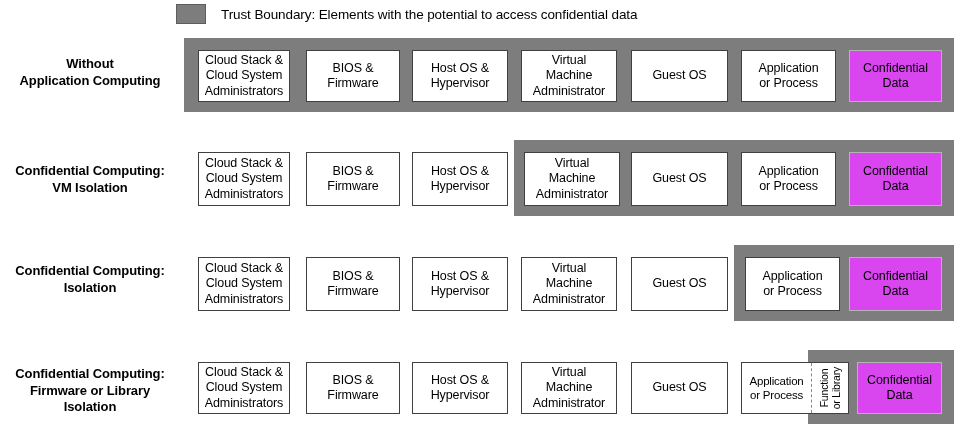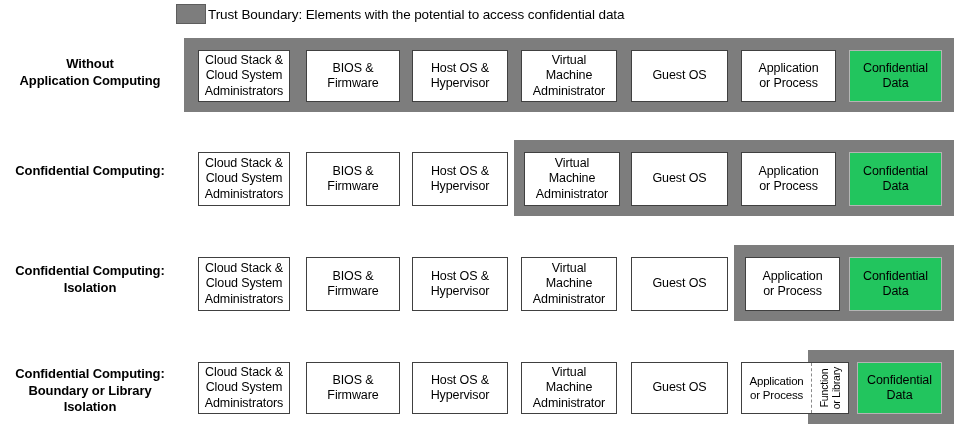--- a/index.html
+++ b/index.html
@@ -6,21 +6,21 @@
   body{
     width:960px;height:424px;
     font-family:"Liberation Sans","DejaVu Sans",sans-serif;
     color:#000;
     position:relative;
     overflow:hidden;
   }
   .canvas{position:relative;width:960px;height:424px;}
 
   
-  .legend{position:absolute;left:176px;top:4px;display:flex;align-items:center;gap:2px;}
+  .legend{position:absolute;left:176px;top:4px;display:flex;align-items:center;gap:15px;}
   .legend-swatch{
     width:30px;height:20px;background:#7d7d7d;border:1px solid #5d5d5d;
     box-sizing:border-box;
   }
   .legend-text{font-size:13.5px;letter-spacing:-0.1px;white-space:nowrap;}
 
   
   .row-label{
     position:absolute;
     left:0;width:180px;
@@ -42,21 +42,21 @@
     box-sizing:border-box;
     background:#ffffff;
     border:1.5px solid #404040;
     display:flex;align-items:center;justify-content:center;
     text-align:center;
     font-size:12.5px;line-height:1.22;
     letter-spacing:-0.1px;
     padding:2px 3px;
   }
   .ebox.conf{
-    background:#22c55e;
+    background:#d946ef;
     border:1.5px solid #b4b4b4;
   }
 
   
   .combo{
     position:absolute;
     box-sizing:border-box;
     background:#ffffff;
     border:1.5px solid #404040;
     display:flex;
@@ -101,20 +101,21 @@
   <div class="ebox" style="left:198px;top:50px;width:92px;height:52px;">Cloud Stack &amp;<br>Cloud System<br>Administrators</div>
   <div class="ebox" style="left:306px;top:50px;width:94px;height:52px;">BIOS &amp;<br>Firmware</div>
   <div class="ebox" style="left:412px;top:50px;width:96px;height:52px;">Host OS &amp;<br>Hypervisor</div>
   <div class="ebox" style="left:521px;top:50px;width:96px;height:52px;">Virtual<br>Machine<br>Administrator</div>
   <div class="ebox" style="left:631px;top:50px;width:97px;height:52px;">Guest OS</div>
   <div class="ebox" style="left:741px;top:50px;width:95px;height:52px;">Application<br>or Process</div>
   <div class="ebox conf" style="left:849px;top:50px;width:93px;height:52px;">Confidential<br>Data</div>
 
   <div class="row-label" style="top:163px;">
     <div>Confidential Computing:</div>
+    <div>VM Isolation</div>
   </div>
   <div class="boundary" style="left:514px;top:140px;width:440px;height:76px;"></div>
   <div class="ebox" style="left:198px;top:152px;width:92px;height:54px;">Cloud Stack &amp;<br>Cloud System<br>Administrators</div>
   <div class="ebox" style="left:306px;top:152px;width:94px;height:54px;">BIOS &amp;<br>Firmware</div>
   <div class="ebox" style="left:412px;top:152px;width:96px;height:54px;">Host OS &amp;<br>Hypervisor</div>
   <div class="ebox" style="left:524px;top:152px;width:96px;height:54px;">Virtual<br>Machine<br>Administrator</div>
   <div class="ebox" style="left:631px;top:152px;width:97px;height:54px;">Guest OS</div>
   <div class="ebox" style="left:741px;top:152px;width:95px;height:54px;">Application<br>or Process</div>
   <div class="ebox conf" style="left:849px;top:152px;width:93px;height:54px;">Confidential<br>Data</div>
 
@@ -126,21 +127,21 @@
   <div class="ebox" style="left:198px;top:257px;width:92px;height:54px;">Cloud Stack &amp;<br>Cloud System<br>Administrators</div>
   <div class="ebox" style="left:306px;top:257px;width:94px;height:54px;">BIOS &amp;<br>Firmware</div>
   <div class="ebox" style="left:412px;top:257px;width:96px;height:54px;">Host OS &amp;<br>Hypervisor</div>
   <div class="ebox" style="left:521px;top:257px;width:96px;height:54px;">Virtual<br>Machine<br>Administrator</div>
   <div class="ebox" style="left:631px;top:257px;width:97px;height:54px;">Guest OS</div>
   <div class="ebox" style="left:745px;top:257px;width:95px;height:54px;">Application<br>or Process</div>
   <div class="ebox conf" style="left:849px;top:257px;width:93px;height:54px;">Confidential<br>Data</div>
 
   <div class="row-label" style="top:366px;">
     <div>Confidential Computing:</div>
-    <div>Boundary or Library</div>
+    <div>Firmware or Library</div>
     <div>Isolation</div>
   </div>
   <div class="boundary" style="left:808px;top:350px;width:146px;height:74px;"></div>
   <div class="ebox" style="left:198px;top:362px;width:92px;height:52px;">Cloud Stack &amp;<br>Cloud System<br>Administrators</div>
   <div class="ebox" style="left:306px;top:362px;width:94px;height:52px;">BIOS &amp;<br>Firmware</div>
   <div class="ebox" style="left:412px;top:362px;width:96px;height:52px;">Host OS &amp;<br>Hypervisor</div>
   <div class="ebox" style="left:521px;top:362px;width:96px;height:52px;">Virtual<br>Machine<br>Administrator</div>
   <div class="ebox" style="left:631px;top:362px;width:97px;height:52px;">Guest OS</div>
 
   <div class="combo" style="left:741px;top:362px;width:108px;height:52px;">

